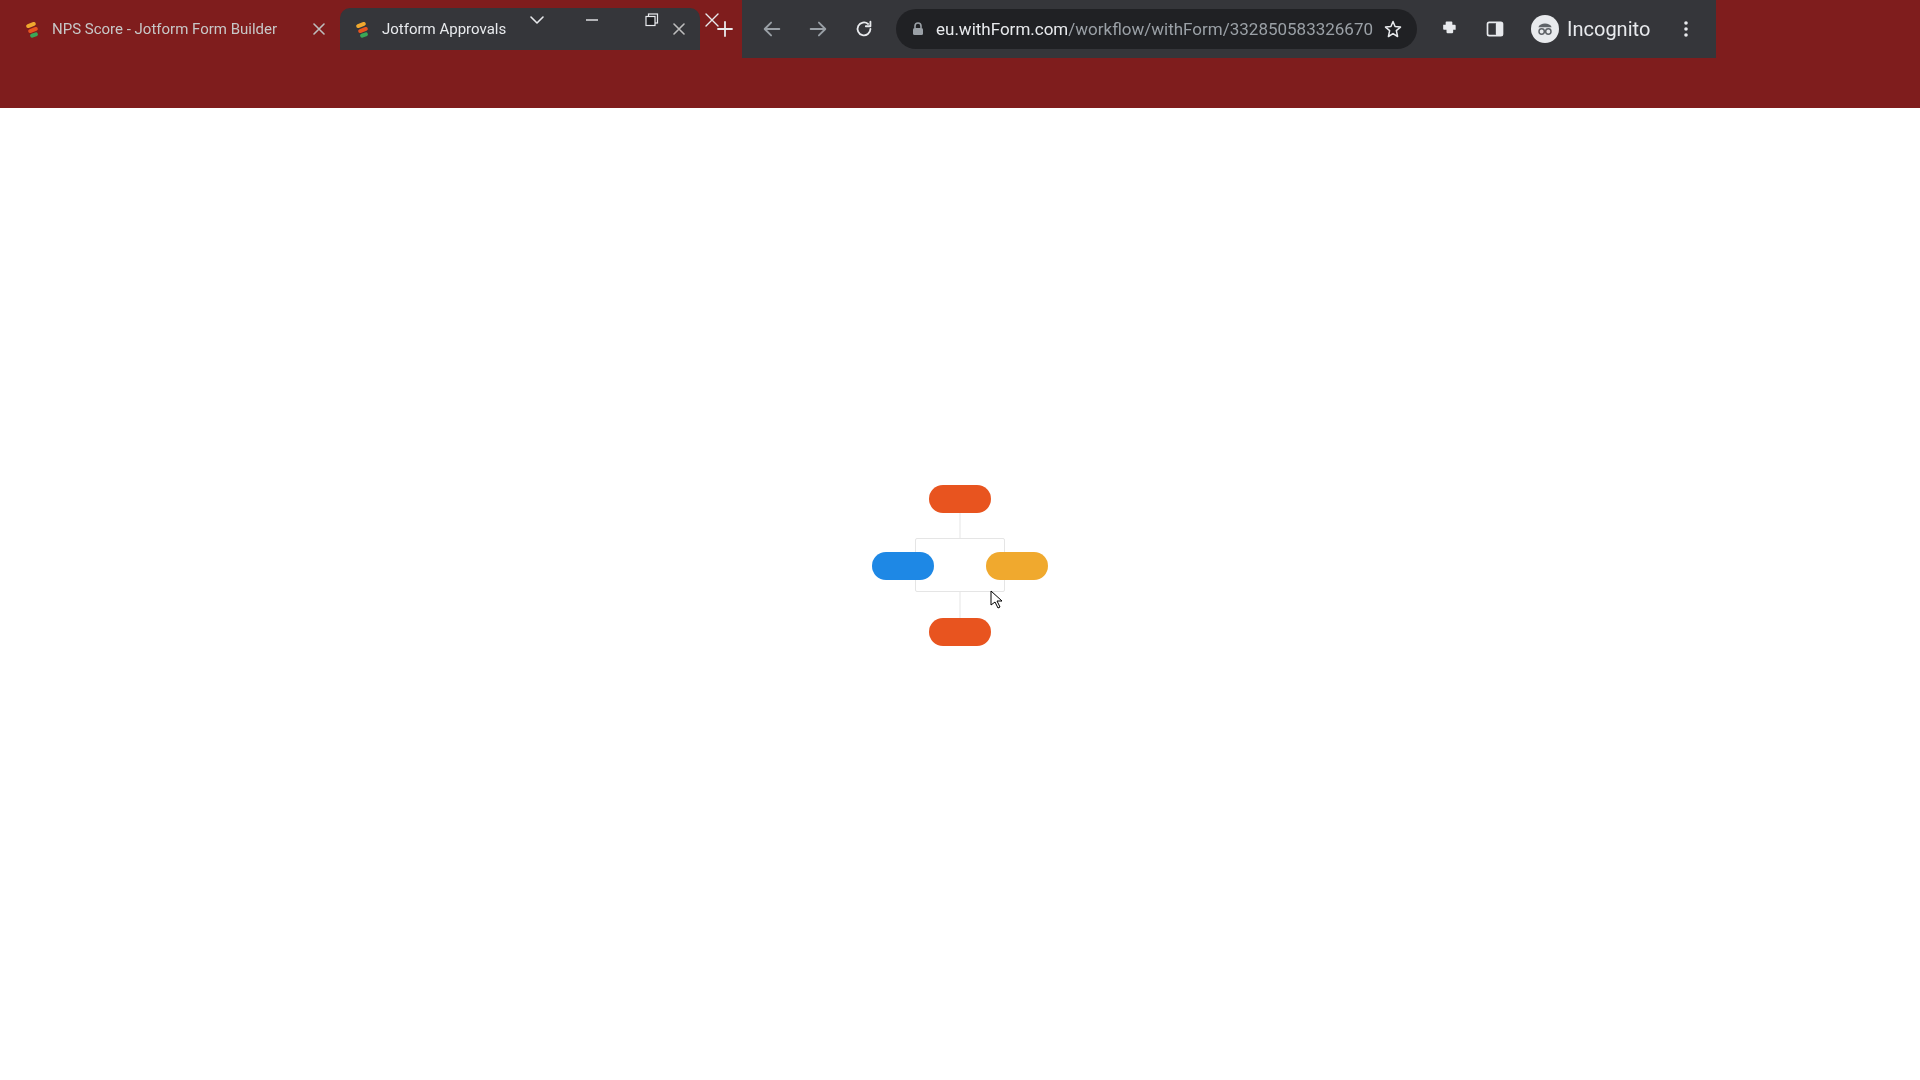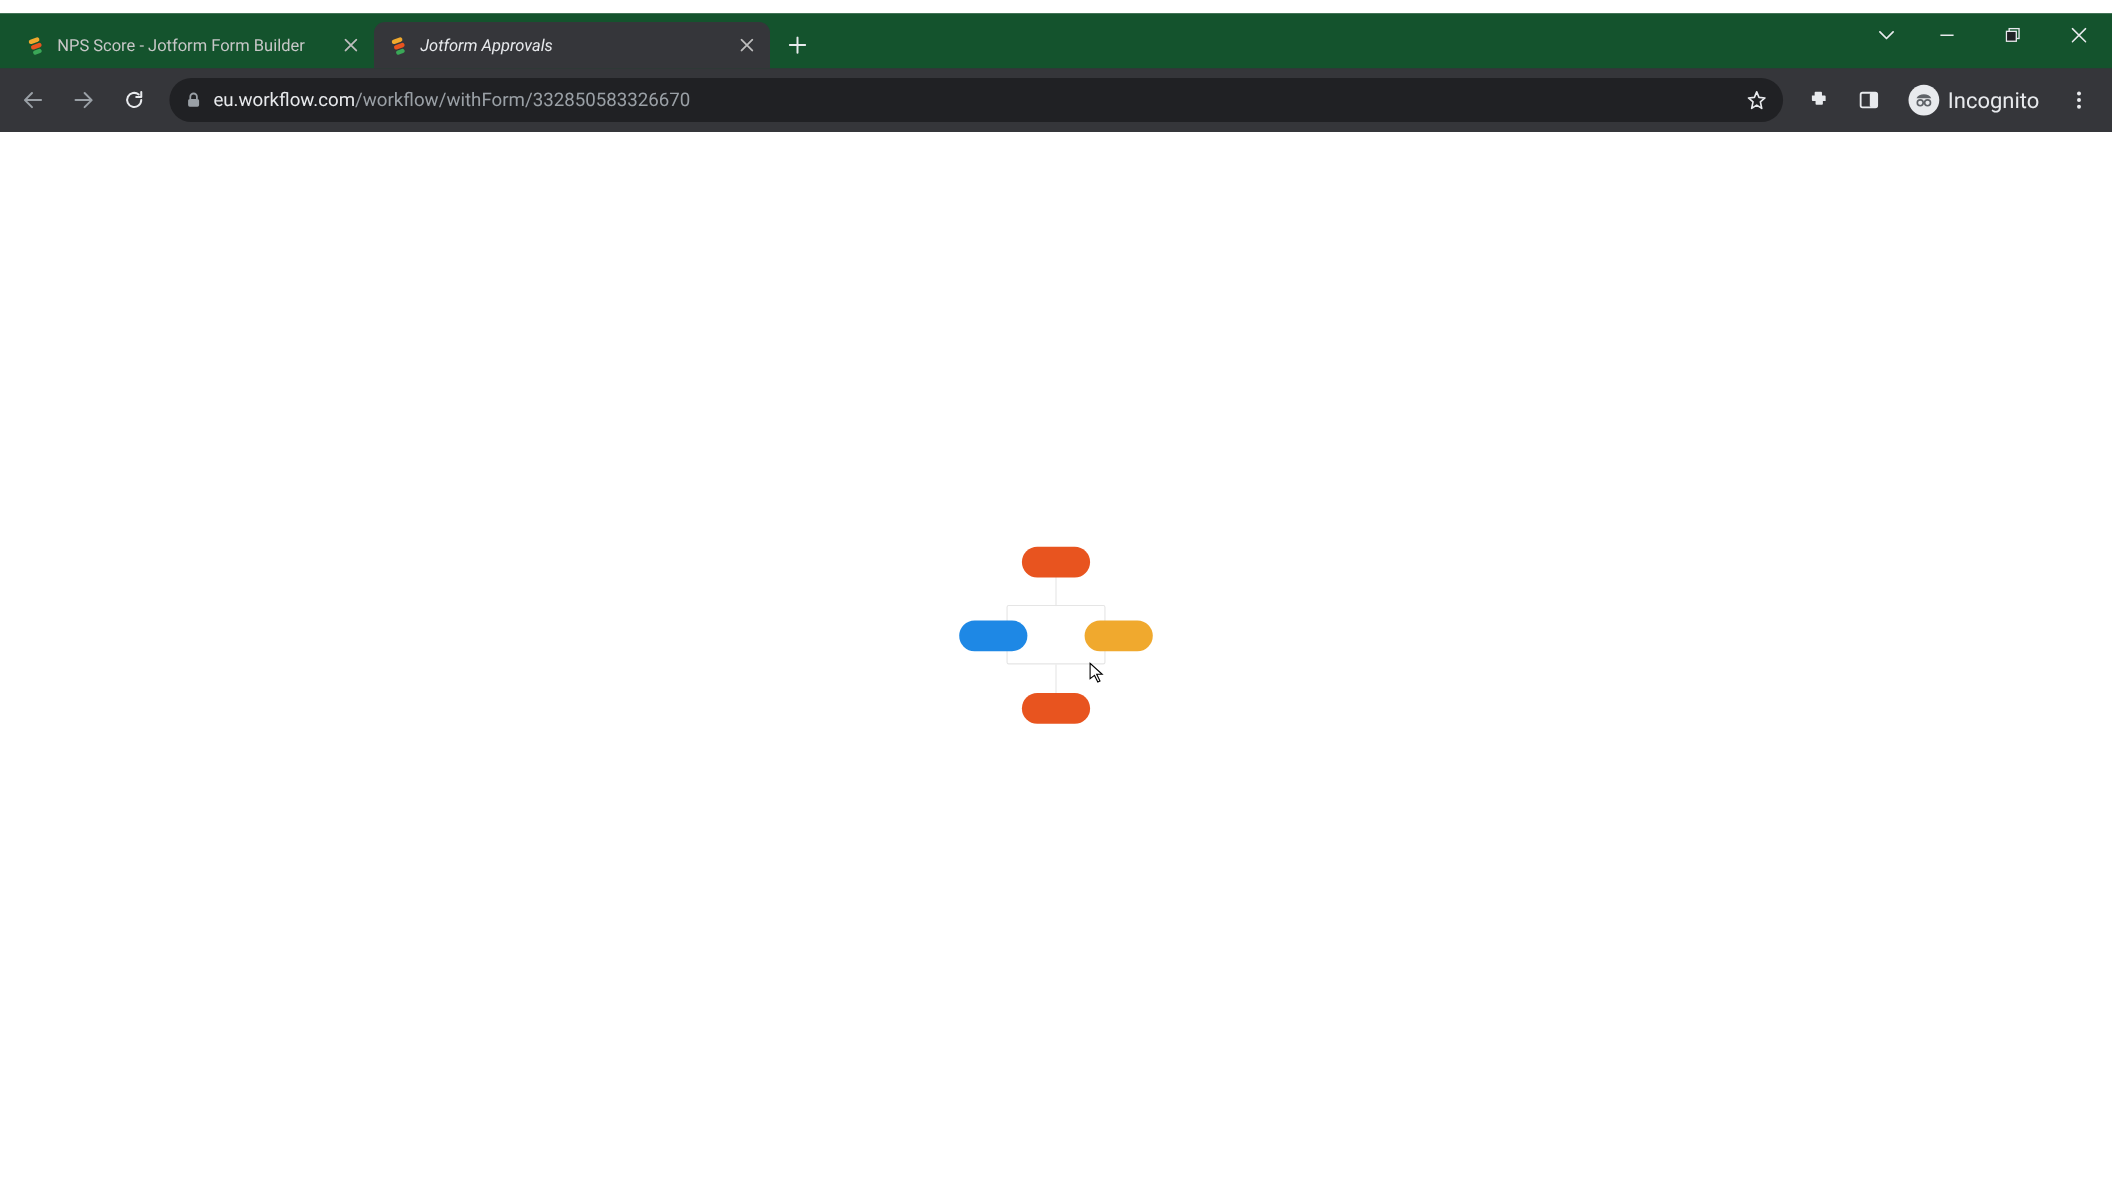--- a/index.html
+++ b/index.html
@@ -6,25 +6,24 @@
   body {
     font-family: -apple-system, BlinkMacSystemFont, "Segoe UI", Roboto, sans-serif;
     background: #ffffff;
     overflow: hidden;
     width: 1920px;
     height: 1080px;
   }
 
   
   .browser-chrome {
-    background: #14532d;
+    background: #7f1d1d;
     height: 108px;
     display: flex;
-    flex-direction: column;
-    margin-top: 12px;
+    flex-direction: row;
   }
 
   
   .tab-strip {
     height: 50px;
     display: flex;
     align-items: flex-end;
     padding-left: 10px;
     position: relative;
   }
@@ -231,21 +230,21 @@
         </svg>
       </span>
       <span class="title">NPS Score - Jotform Form Builder</span>
       <span class="close">
         <svg width="12" height="12" viewBox="0 0 12 12">
             <path d="M1 1 L11 11 M11 1 L1 11" stroke="currentColor" stroke-width="1.6" stroke-linecap="round"></path>
           </svg>
       </span>
     </div>
 
-    <div class="tab active" style="width:360px;font-style:italic;">
+    <div class="tab active" style="width:360px;">
       <span class="favicon">
         <svg width="18" height="18" viewBox="0 0 18 18">
           <rect x="2" y="3" width="10" height="4" rx="2" fill="#f0a92e" transform="rotate(-20 7 5)"></rect>
           <rect x="4" y="8" width="10" height="4" rx="2" fill="#e8541f" transform="rotate(-20 9 10)"></rect>
           <rect x="6" y="13" width="8" height="4" rx="2" fill="#3aa757" transform="rotate(-20 10 15)"></rect>
         </svg>
       </span>
       <span class="title">Jotform Approvals</span>
       <span class="close">
         <svg width="12" height="12" viewBox="0 0 12 12">
@@ -303,21 +302,21 @@
     </div>
 
     <div class="omnibox">
       <span class="lock">
         <svg width="16" height="16" viewBox="0 0 16 16">
             <rect x="3" y="7" width="10" height="7" rx="1.5" fill="currentColor"></rect>
             <path d="M5 7 V5 a3 3 0 0 1 6 0 V7" fill="none" stroke="currentColor" stroke-width="1.6"></path>
           </svg>
       </span>
       <span>
-        <span class="url-host">eu.workflow.com</span><span class="url-path">/workflow/withForm/332850583326670</span>
+        <span class="url-host">eu.withForm.com</span><span class="url-path">/workflow/withForm/332850583326670</span>
       </span>
       <span class="star">
         <svg width="20" height="20" viewBox="0 0 24 24">
             <path d="M12 3 L14.5 9 L21 9.7 L16 14 L17.5 21 L12 17.5 L6.5 21 L8 14 L3 9.7 L9.5 9 Z" fill="none" stroke="currentColor" stroke-width="1.8" stroke-linejoin="round"></path>
           </svg>
       </span>
     </div>
 
     <div class="toolbar-icon">
       <svg width="20" height="20" viewBox="0 0 24 24">

